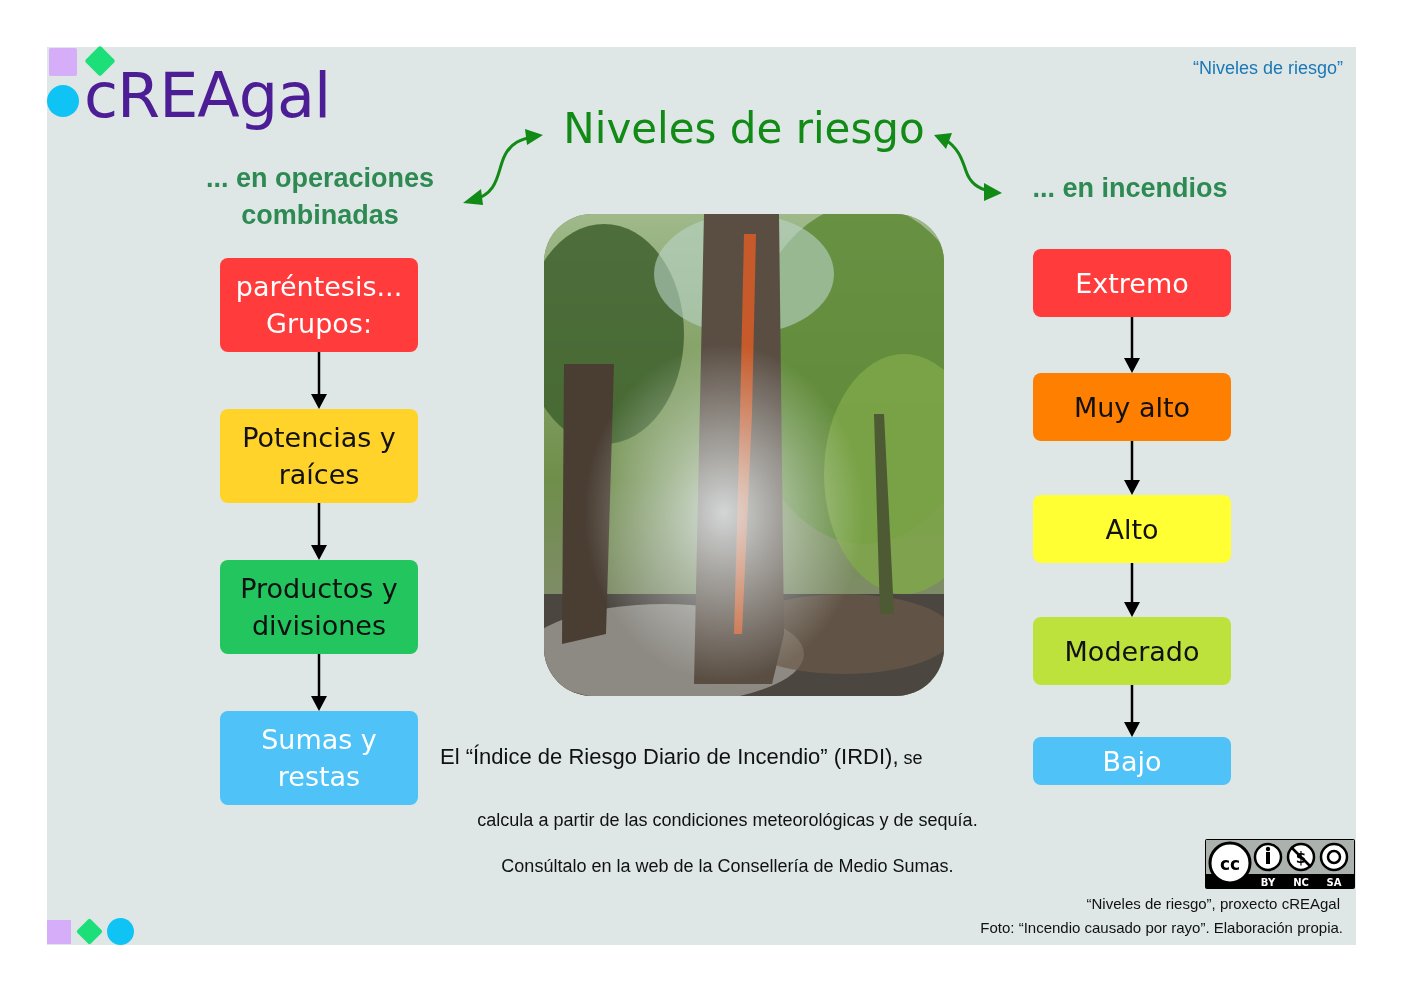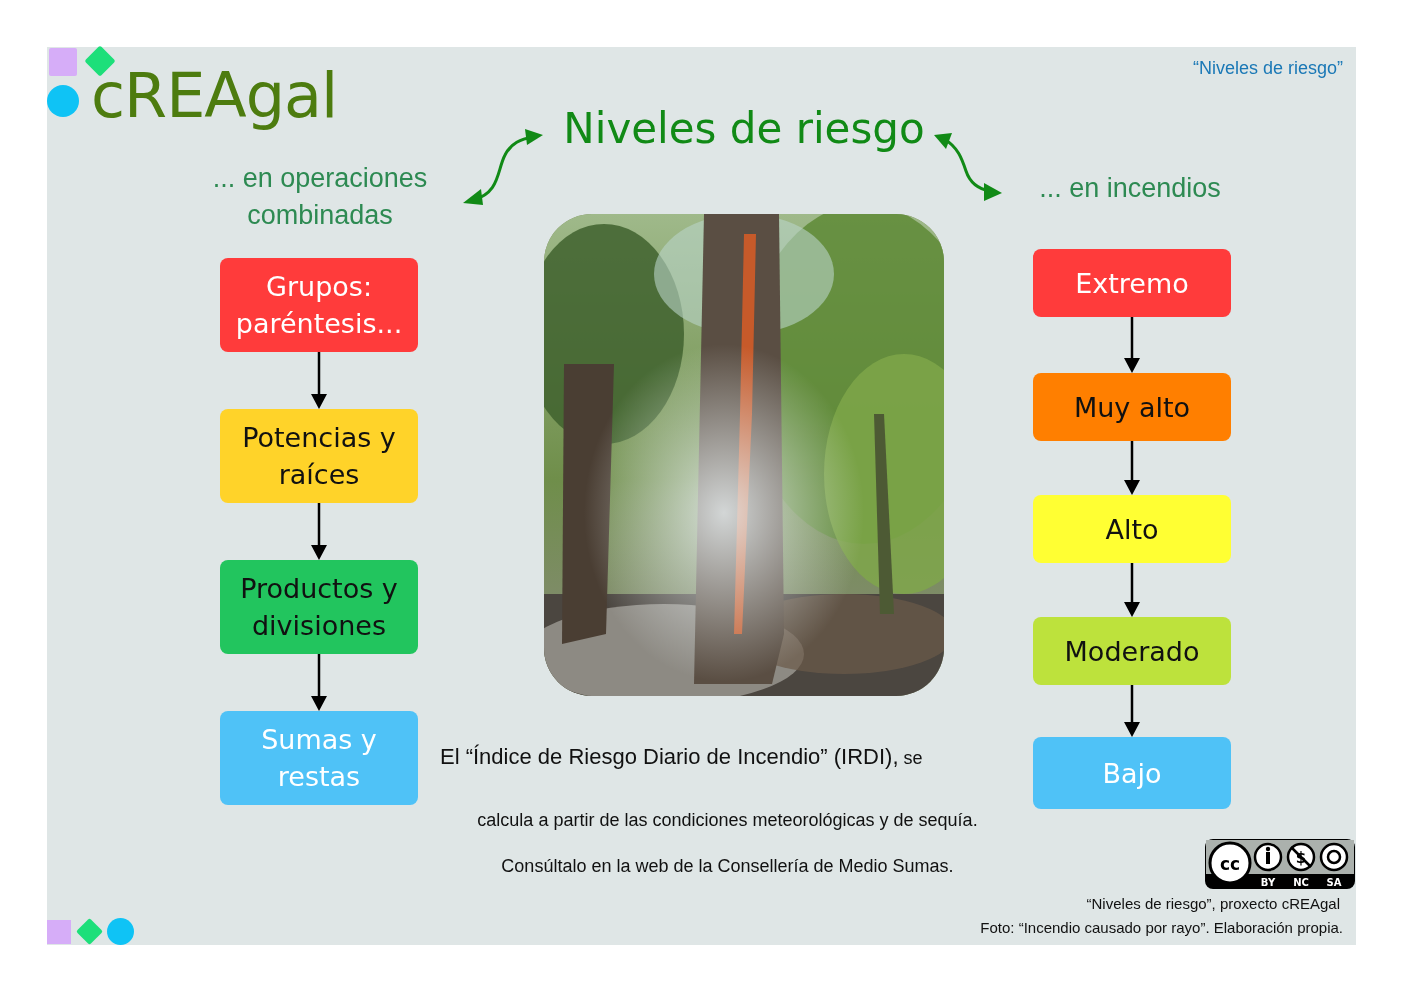--- a/index.html
+++ b/index.html
@@ -4,40 +4,40 @@
   <style>
     html, body { margin: 0; padding: 0; background: #ffffff; }
     body { width: 1403px; height: 992px; position: relative; overflow: hidden; font-family: "Liberation Sans", "DejaVu Sans", sans-serif; }
     .slide { position: absolute; left: 47px; top: 47px; width: 1309px; height: 898px; background: #dfe6e6; }
     .abs { position: absolute; }
 
     
     .logo-sq { left: 49px; top: 48px; width: 28px; height: 28px; background: #d6adf8; border-radius: 2px; }
     .logo-dia { left: 89px; top: 50px; width: 22px; height: 22px; background: #1ddf7a; transform: rotate(45deg); border-radius: 2px; }
     .logo-circ { left: 47px; top: 85px; width: 32px; height: 32px; background: #0fc3f5; border-radius: 50%; }
-    .logo-text { left: 84px; top: 60px; font-size: 62px; color: #4d7c0f; letter-spacing: -1px; line-height: 72px; font-family: "DejaVu Sans", sans-serif; margin-left: 7px; }
+    .logo-text { left: 84px; top: 60px; font-size: 62px; color: #4c1d95; letter-spacing: -1px; line-height: 72px; font-family: "DejaVu Sans", sans-serif; }
 
     .top-right { right: 60px; top: 58px; font-size: 18px; color: #1a78b6; }
 
     .main-title { left: 544px; top: 104px; width: 400px; text-align: center; font-size: 42px; color: #118a16; font-family: "DejaVu Sans", sans-serif; }
 
-    .sub-left { left: 180px; top: 160px; width: 280px; text-align: center; font-size: 27px; font-weight: normal; color: #2d8a52; line-height: 37px; }
-    .sub-right { left: 1010px; top: 173px; width: 240px; text-align: center; font-size: 27px; font-weight: normal; color: #2d8a52; }
+    .sub-left { left: 180px; top: 160px; width: 280px; text-align: center; font-size: 27px; font-weight: bold; color: #2d8a52; line-height: 37px; }
+    .sub-right { left: 1010px; top: 173px; width: 240px; text-align: center; font-size: 27px; font-weight: bold; color: #2d8a52; }
 
     .box { position: absolute; border-radius: 8px; display: flex; align-items: center; justify-content: center; text-align: center; font-size: 27px; line-height: 37px; font-family: "DejaVu Sans", sans-serif; }
     .box span { display: block; padding: 0 10px; }
 
     .photo { left: 544px; top: 214px; width: 400px; height: 482px; border-radius: 48px; overflow: hidden; background: #7a8b5a; }
 
     .desc1 { left: 440px; top: 744px; width: 575px; text-align: left; font-size: 22px; color: #111; }
     .desc1 .small { font-size: 18px; }
     .desc2 { left: 440px; top: 810px; width: 575px; text-align: center; font-size: 18px; color: #111; }
     .desc3 { left: 440px; top: 856px; width: 575px; text-align: center; font-size: 18px; color: #111; }
 
-    .cc { left: 1205px; top: 839px; width: 150px; height: 50px; background: #000; border-radius: 8px; }
+    .cc { left: 1205px; top: 839px; width: 150px; height: 50px; background: #000; border-radius: 2px; }
     .credit1 { right: 63px; top: 895px; font-size: 15px; color: #111; }
     .credit2 { right: 60px; top: 919px; font-size: 15px; color: #111; }
 
     .b-sq { left: 47px; top: 920px; width: 24px; height: 24px; background: #d6adf8; }
     .b-dia { left: 80px; top: 922px; width: 19px; height: 19px; background: #1ddf7a; transform: rotate(45deg); border-radius: 2px; }
     .b-circ { left: 107px; top: 918px; width: 27px; height: 27px; background: #0fc3f5; border-radius: 50%; }
   </style>
 </head>
 <body>
 
@@ -63,22 +63,22 @@
   <polygon points="72,68 54,58 54,76" fill="#118a16"></polygon>
 </svg>
 
 <div class="abs sub-left">
   <div>... en operaciones</div>
   <div>combinadas</div>
 </div>
 
 <div class="box" style="left:220px;top:258px;width:198px;height:94px;background:#ff3b3b;color:#fff;">
   <div>
+      <span>paréntesis...</span>
       <span>Grupos:</span>
-      <span>paréntesis...</span>
     </div>
 </div>
 <div class="box" style="left:220px;top:409px;width:198px;height:94px;background:#ffd329;color:#111;">
   <div>
       <span>Potencias y</span>
       <span>raíces</span>
     </div>
 </div>
 <div class="box" style="left:220px;top:560px;width:198px;height:94px;background:#22c55e;color:#111;">
   <div>
@@ -113,21 +113,21 @@
   </div>
 <div class="box" style="left:1033px;top:373px;width:198px;height:68px;background:#ff7f00;color:#111;">
     <span>Muy alto</span>
   </div>
 <div class="box" style="left:1033px;top:495px;width:198px;height:68px;background:#ffff33;color:#111;text-align:right;">
     <span>Alto</span>
   </div>
 <div class="box" style="left:1033px;top:617px;width:198px;height:68px;background:#bde23c;color:#111;">
     <span>Moderado</span>
   </div>
-<div class="box" style="left:1033px;top:737px;width:198px;height:72px;background:#4fc2f7;color:#fff;">
+<div class="box" style="left:1033px;top:737px;width:198px;height:48px;background:#4fc2f7;color:#fff;">
     <span>Bajo</span>
   </div>
 
 <svg class="abs" style="left:1121px;top:317px;" width="22" height="57">
     <line x1="11" y1="0" x2="11" y2="43" stroke="#000" stroke-width="2.5"></line>
     <polygon points="3,41 19,41 11,56" fill="#000"></polygon>
   </svg>
 <svg class="abs" style="left:1121px;top:441px;" width="22" height="55">
     <line x1="11" y1="0" x2="11" y2="41" stroke="#000" stroke-width="2.5"></line>
     <polygon points="3,39 19,39 11,54" fill="#000"></polygon>

